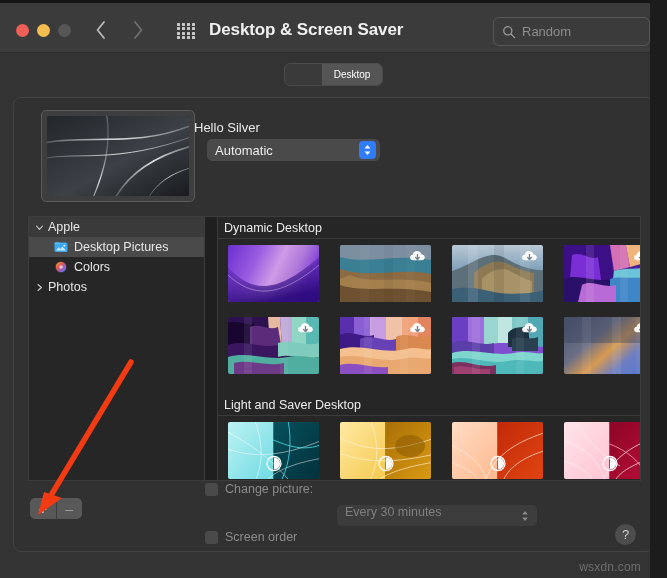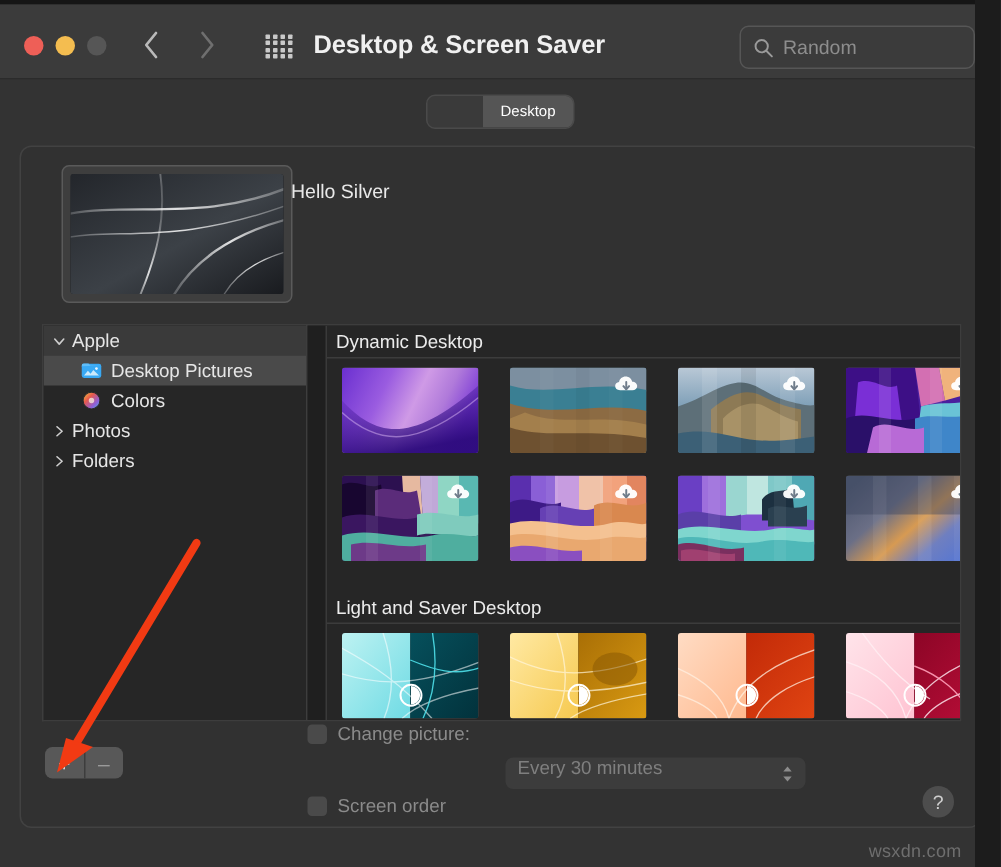--- a/index.html
+++ b/index.html
@@ -360,20 +360,29 @@
           <path d="M-5 44 C 30 36, 70 50, 150 20" fill="none" stroke="url(#str)" stroke-width="1"></path>
           <path d="M60 -5 C 66 30, 58 58, 44 90" fill="none" stroke="url(#str)" stroke-width="1.3"></path>
           <path d="M150 30 C 110 40, 80 60, 66 90" fill="none" stroke="url(#str)" stroke-width="1.6"></path>
           <path d="M150 52 C 126 58, 108 70, 100 90" fill="none" stroke="url(#str)" stroke-width="0.9"></path>
         </svg>
       </div>
     </div>
 
     <div class="wallpaper-name">Hello Silver</div>
 
+    <div class="popup">
+      <span class="val">Automatic</span>
+      <span class="stepper">
+        <svg width="11" height="14" viewBox="0 0 11 14">
+          <path d="M5.5 2 L8.4 5.6 L2.6 5.6 Z" fill="#ffffff"></path>
+          <path d="M5.5 12 L8.4 8.4 L2.6 8.4 Z" fill="#ffffff"></path>
+        </svg>
+      </span>
+    </div>
 
     <div class="sidebar">
       <div class="sb-row group">
         <span class="disc">
           <svg width="9" height="9" viewBox="0 0 9 9">
               <path d="M1.5 3 L4.5 6.4 L7.5 3" fill="none" stroke="#cccccc" stroke-width="1.1" stroke-linecap="round" stroke-linejoin="round"></path>
             </svg>
         </span>
         <span>Apple</span>
       </div>
@@ -411,28 +420,20 @@
 
       <div class="sb-row">
         <span class="disc">
           <svg width="9" height="9" viewBox="0 0 9 9">
               <path d="M3 1.5 L6.4 4.5 L3 7.5" fill="none" stroke="#cccccc" stroke-width="1.1" stroke-linecap="round" stroke-linejoin="round"></path>
             </svg>
         </span>
         <span>Photos</span>
       </div>
 
-      <div class="sb-row">
-        <span class="disc">
-          <svg width="9" height="9" viewBox="0 0 9 9">
-              <path d="M3 1.5 L6.4 4.5 L3 7.5" fill="none" stroke="#cccccc" stroke-width="1.1" stroke-linecap="round" stroke-linejoin="round"></path>
-            </svg>
-        </span>
-        <span>Folders</span>
-      </div>
     </div>
 
     <div class="gridpane">
       <div class="scrollgutter"></div>
 
       <div class="sec-head" style="top:0;">Dynamic Desktop</div>
 
       <div class="thumbrow" style="top:28px;">
         <div class="thumb">
           <svg viewBox="0 0 91 57" preserveAspectRatio="none">

